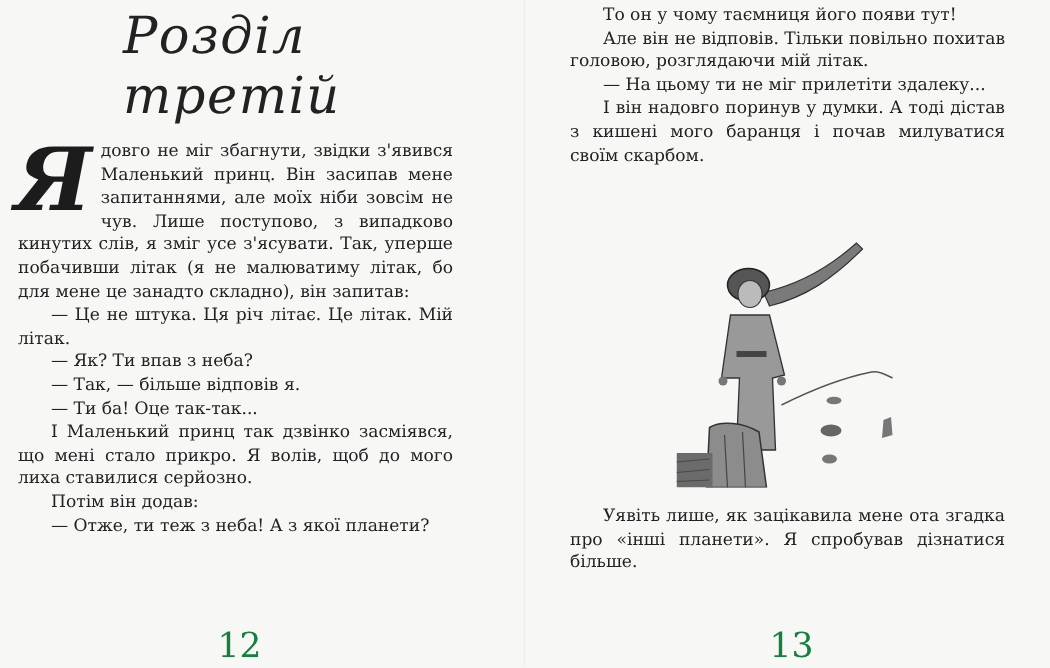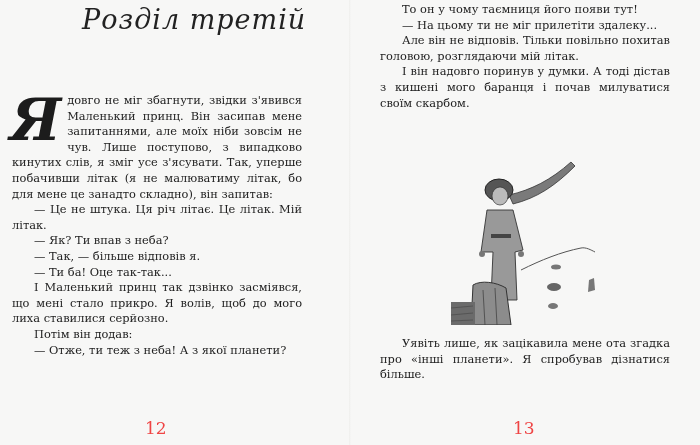--- a/index.html
+++ b/index.html
@@ -12,21 +12,21 @@
   }
   .page { position: absolute; top: 0; height: 445px; }
   .page-left { left: 0; width: 350px; }
   .page-right { left: 338px; width: 350px; }
   .gutter {
     position: absolute; left: 349px; top: 0; width: 2px; height: 445px;
     background: linear-gradient(to right, #eeeeec, #f7f7f6);
   }
   .chapter-title {
     position: absolute; left: 82px; top: 4px;
-    font-family: "DejaVu Serif", serif; font-size: 27px; font-style: italic;
+    font-family: "DejaVu Serif", serif; font-size: 34px; font-style: italic;
     letter-spacing: 1px; color: #222; margin: 0; font-weight: normal;
   }
   .text {
     position: absolute;
     font-size: 11.4px; line-height: 15.6px;
     text-align: justify;
     margin: 0;
   }
   .text p { margin: 0; text-indent: 22px; }
   .left-text { left: 12px; top: 93px; width: 290px; }
@@ -34,21 +34,21 @@
   .right-text-bottom { left: 42px; top: 336px; width: 290px; }
   .dropcap {
     float: left;
     font-family: "DejaVu Serif", serif;
     font-size: 58px; line-height: 46px;
     font-weight: bold; font-style: italic;
     margin: 4px 6px 0 -2px; color: #1c1c1c;
   }
   .first-para { text-indent: 0 !important; }
   .page-number {
-    position: absolute; top: 418px; font-size: 17px; color: #ef4444;
+    position: absolute; top: 418px; font-size: 23px; color: #15803d;
     font-family: "DejaVu Serif", serif;
   }
   .pn-left { left: 145px; }
   .pn-right { left: 175px; }
   .illustration {
     position: absolute; left: 113px; top: 160px; width: 150px; height: 165px;
   }
 </style>
 </head>
 <body>
@@ -68,22 +68,22 @@
   </div>
 
   <div class="page-number pn-left">12</div>
 </div>
 
 <div class="gutter"></div>
 
 <div class="page page-right">
   <div class="text right-text-top">
     <p>То он у чому таємниця його появи тут!</p>
+    <p>Але він не відповів. Тільки повільно похитав головою, розглядаючи мій літак.</p>
     <p>— На цьому ти не міг прилетіти здалеку...</p>
-    <p>Але він не відповів. Тільки повільно похитав головою, розглядаючи мій літак.</p>
     <p>І він надовго поринув у думки. А тоді дістав з кишені мого баранця і почав милуватися своїм скарбом.</p>
   </div>
 
   <div class="illustration">
     <svg width="150" height="165" viewBox="0 0 150 165">
 
       <path d="M58 35 C80 30 100 20 120 2 L124 6 C104 26 86 38 62 44 Z" fill="#7a7a7a" stroke="#333" stroke-width="0.8"></path>
 
       <ellipse cx="48" cy="30" rx="14" ry="11" fill="#555" stroke="#222" stroke-width="1"></ellipse>
 

